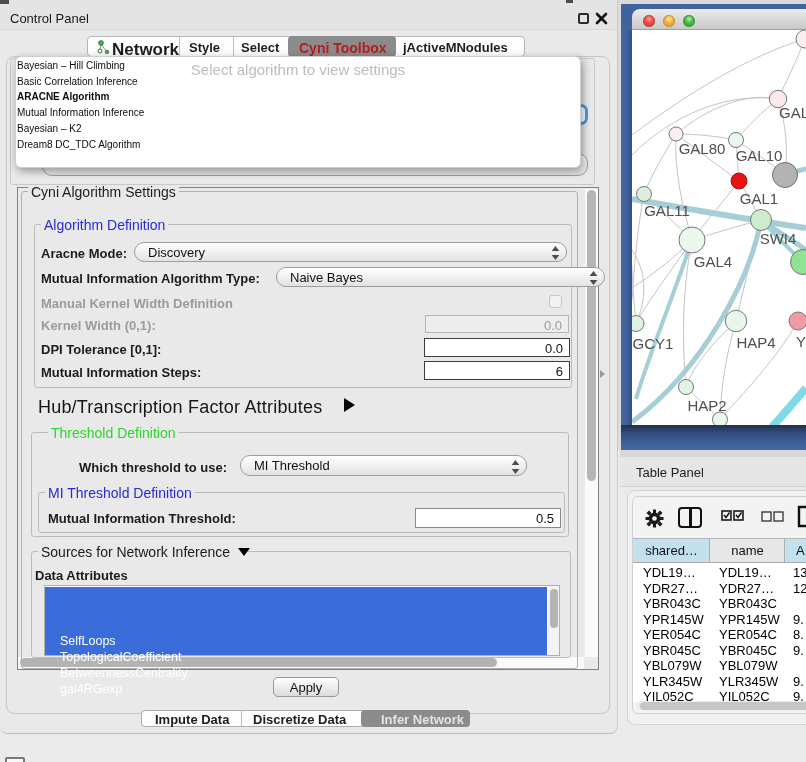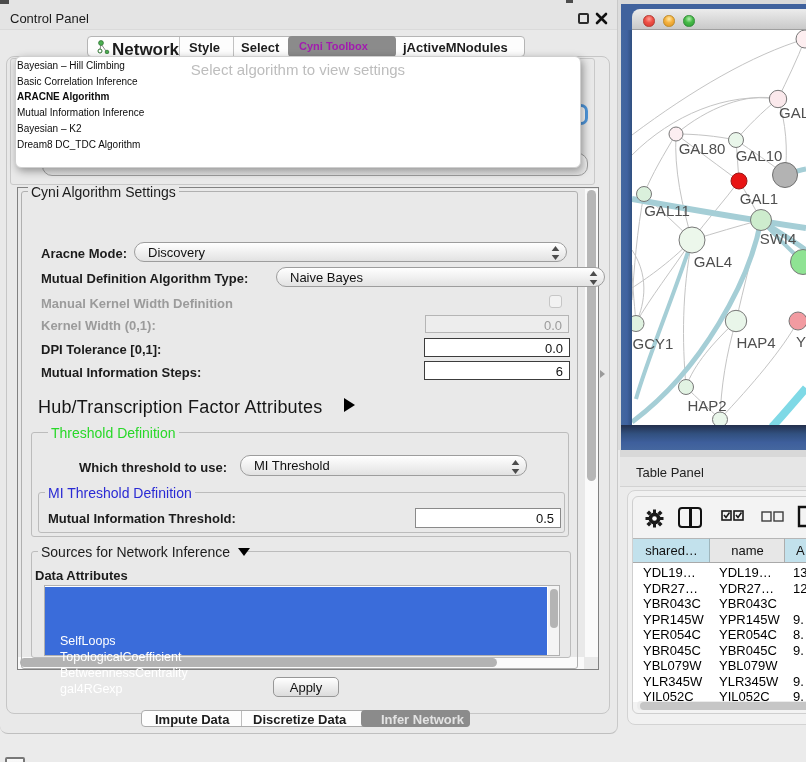--- a/index.html
+++ b/index.html
@@ -37,50 +37,53 @@
 
   <svg class="abs" style="left:97px;top:40px;" width="13" height="14" viewBox="0 0 13 14">
     <path d="M4 4 L3 10 M4 4 L9 11" stroke="#8a8a8a" stroke-width="1"></path>
     <circle cx="4" cy="3" r="2.4" fill="#4db052" stroke="#2c7330" stroke-width="0.8"></circle>
     <circle cx="3" cy="11" r="2" fill="#fff" stroke="#2c7330" stroke-width="1"></circle>
     <circle cx="10" cy="12" r="1.8" fill="#4db052" stroke="#2c7330" stroke-width="0.8"></circle>
   </svg>
   <div class="abs b" style="left:112px;top:40px;font-size:17px;color:#1d1d1d;">Network</div>
   <div class="abs b" style="left:189px;top:40px;font-size:13px;color:#1d1d1d;">Style</div>
   <div class="abs b" style="left:241px;top:40px;font-size:13px;color:#1d1d1d;">Select</div>
-  <div class="abs b" style="left:299px;top:40px;font-size:11px;color:#a21caf;">Cyni Toolbox</div>
+  <div class="abs b" style="left:299px;top:40px;font-size:14px;color:#b91c1c;">Cyni Toolbox</div>
   <div class="abs b" style="left:403px;top:40px;font-size:13px;color:#1d1d1d;">jActiveMNodules</div>
 
   <div class="abs" style="left:6px;top:56px;width:604px;height:658px;border:1px solid #c6c6c6;border-radius:8px;"></div>
 
   <div class="abs" style="left:10px;top:58px;width:585px;height:127px;border:1px solid #c9c9c9;border-radius:3px;"></div>
   <div class="abs" style="left:300px;top:104px;width:288px;height:21px;background:#fff;border:3px solid #4f97dd;border-radius:7px;"></div>
   <div class="combo" style="left:42px;top:153px;width:546px;height:23px;"></div>
 
   <div class="abs" style="left:17px;top:187px;width:582px;height:483px;border:1px solid #818181;background:#e9e9e9;"></div>
 
   <div class="abs" style="left:585px;top:189px;width:13px;height:468px;background:#fafafa;"></div>
   <div class="abs" style="left:587px;top:190px;width:9px;height:291px;background:#b6b6b6;border-radius:4.5px;"></div>
 
   <div class="abs" style="left:18px;top:657px;width:566px;height:12px;background:#fafafa;"></div>
   <div class="abs" style="left:20px;top:658px;width:477px;height:9px;background:#b3b3b3;border-radius:4.5px;"></div>
 
   <div class="fs" style="left:21px;top:191px;width:557px;height:478px;border-color:#b0b0b0;">
       <span style="color:#1c1c1c;">Cyni Algorithm Settings</span>
     </div>
 
+  <div class="fs" style="left:34px;top:224px;width:538px;height:164px;">
+      <span style="color:#2a2ad4;">Algorithm Definition</span>
+    </div>
   <div class="lbl" style="left:41px;top:246px;">Aracne Mode:</div>
   <div class="combo" style="left:134px;top:242px;width:433px;height:20px;">
       <span style="position:absolute;left:13px;top:2px;">Discovery</span>
     <svg class="ar" style="top:3px;" width="9" height="14" viewBox="0 0 9 14">
         <path d="M4.5 0 L8.3 5 H0.7 Z" fill="#4c4c4c"></path>
         <path d="M4.5 14 L8.3 9 H0.7 Z" fill="#4c4c4c"></path>
       </svg>
     </div>
-  <div class="lbl" style="left:41px;top:271px;">Mutual Definition Algorithm Type:</div>
+  <div class="lbl" style="left:41px;top:271px;">Mutual Information Algorithm Type:</div>
   <div class="combo" style="left:276px;top:267px;width:329px;height:20px;">
       <span style="position:absolute;left:13px;top:2px;">Naive Bayes</span>
     <svg class="ar" style="top:3px;" width="9" height="14" viewBox="0 0 9 14">
         <path d="M4.5 0 L8.3 5 H0.7 Z" fill="#4c4c4c"></path>
         <path d="M4.5 14 L8.3 9 H0.7 Z" fill="#4c4c4c"></path>
       </svg>
     </div>
   <div class="lbl dis" style="left:41px;top:296px;">Manual Kernel Width Definition</div>
   <div class="abs" style="left:549px;top:295px;width:13px;height:13px;background:#f2f2f2;border:1px solid #c6c6c6;border-radius:3px;"></div>
   <div class="lbl dis" style="left:41px;top:318px;">Kernel Width (0,1):</div>

